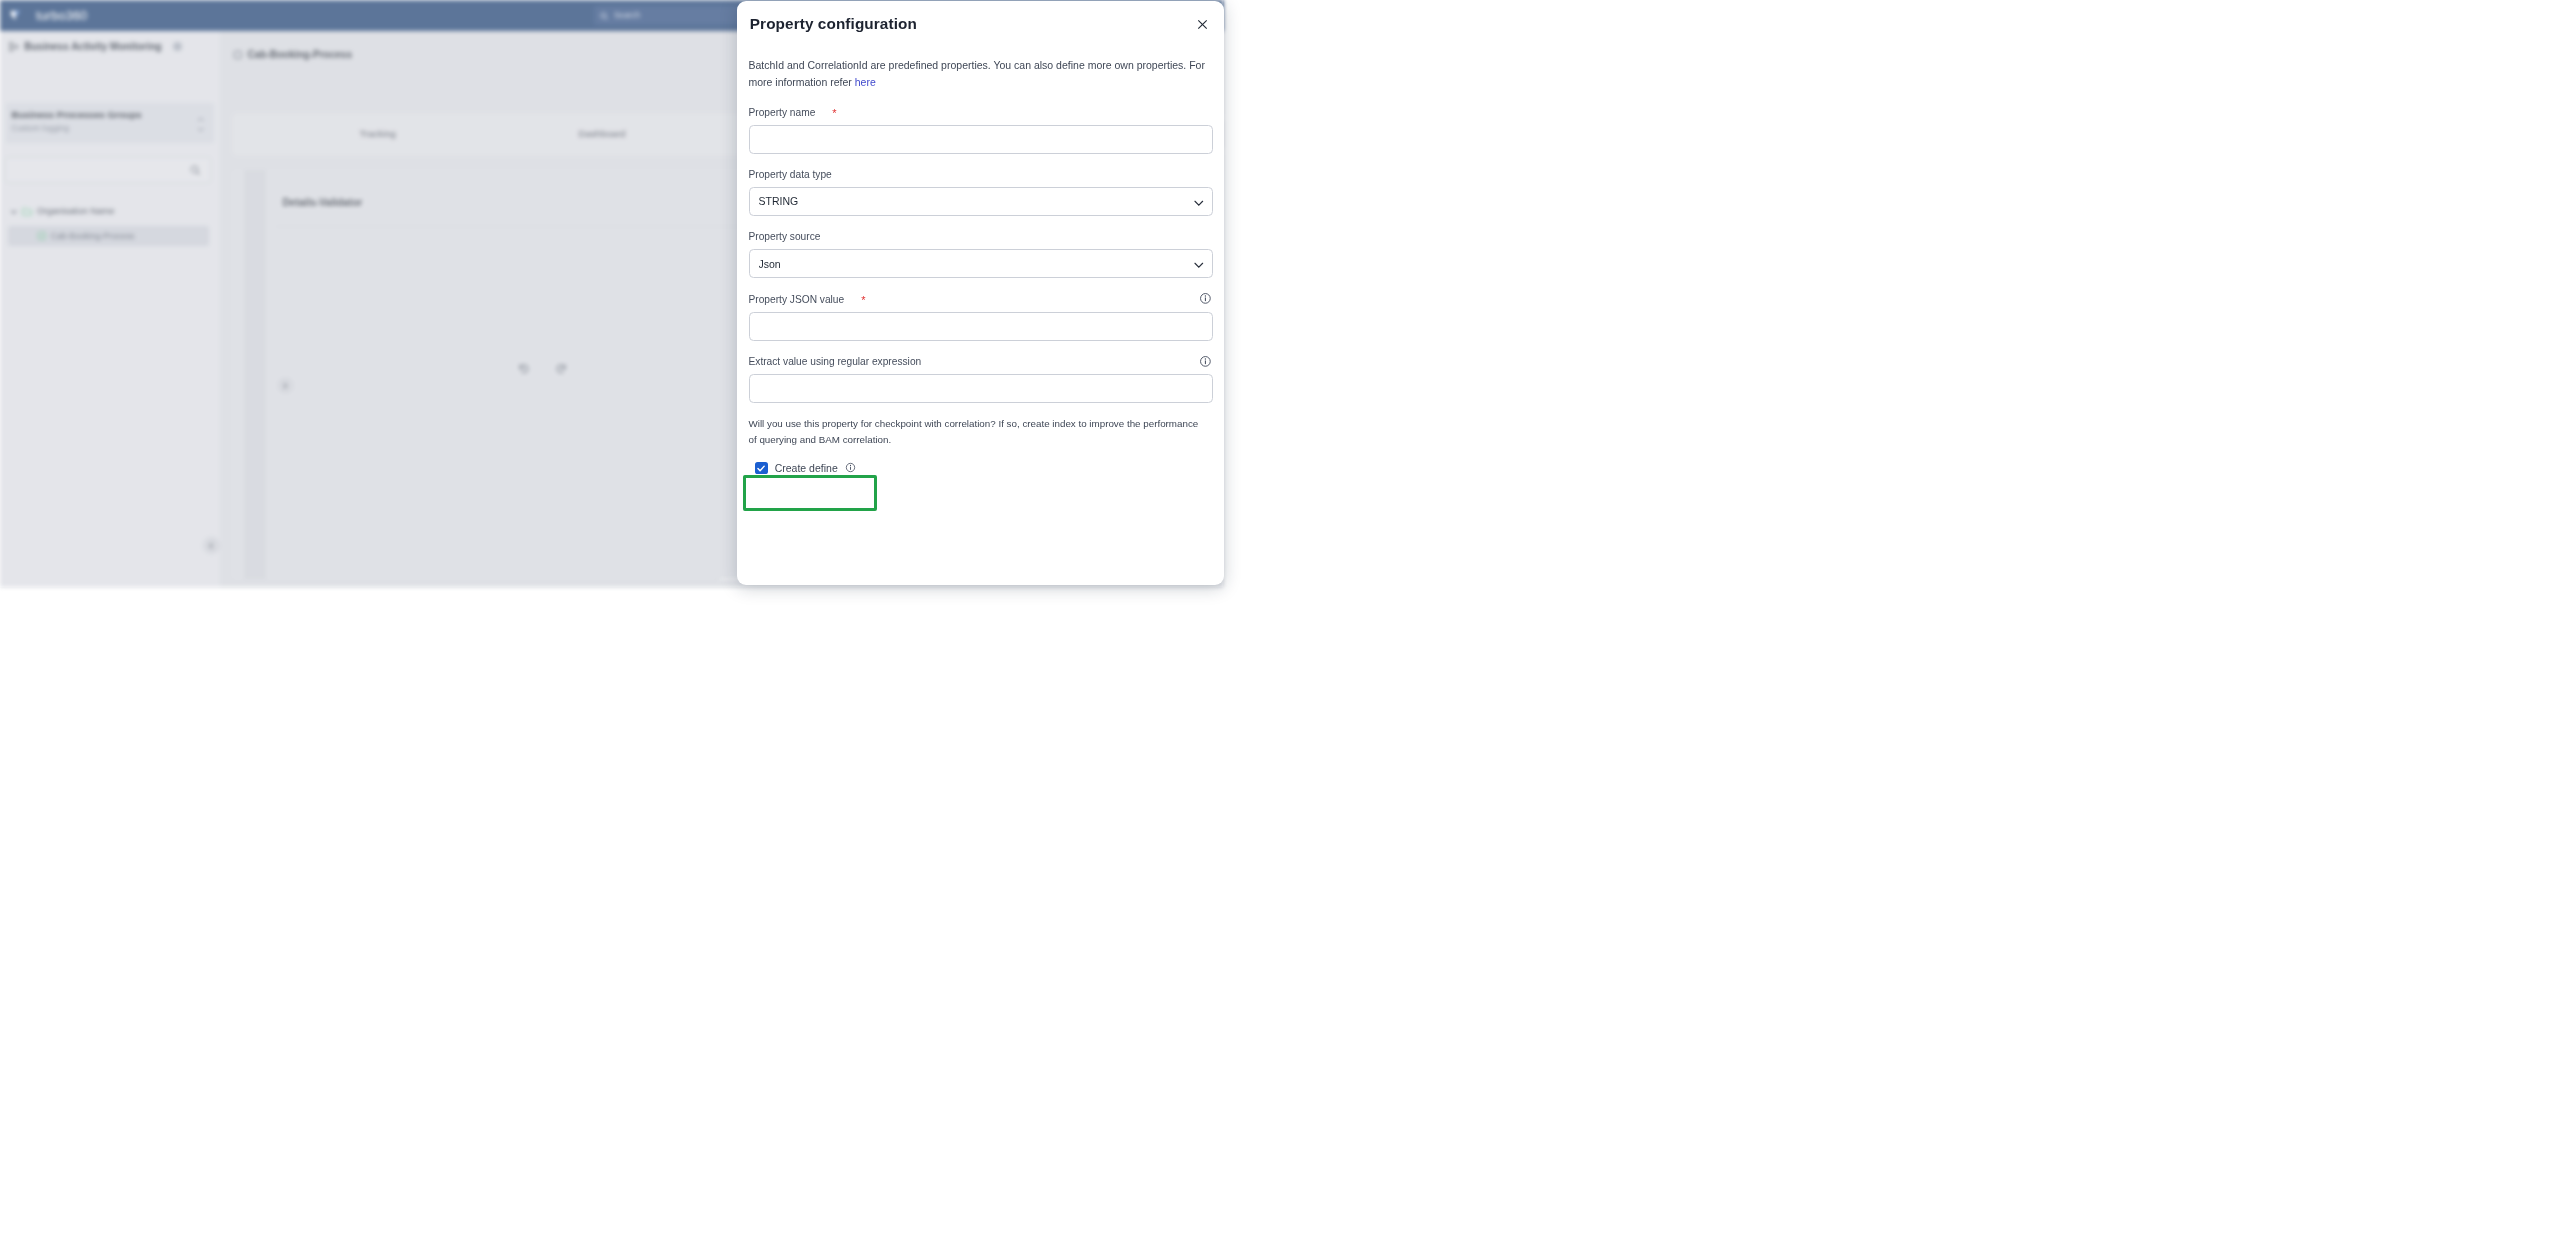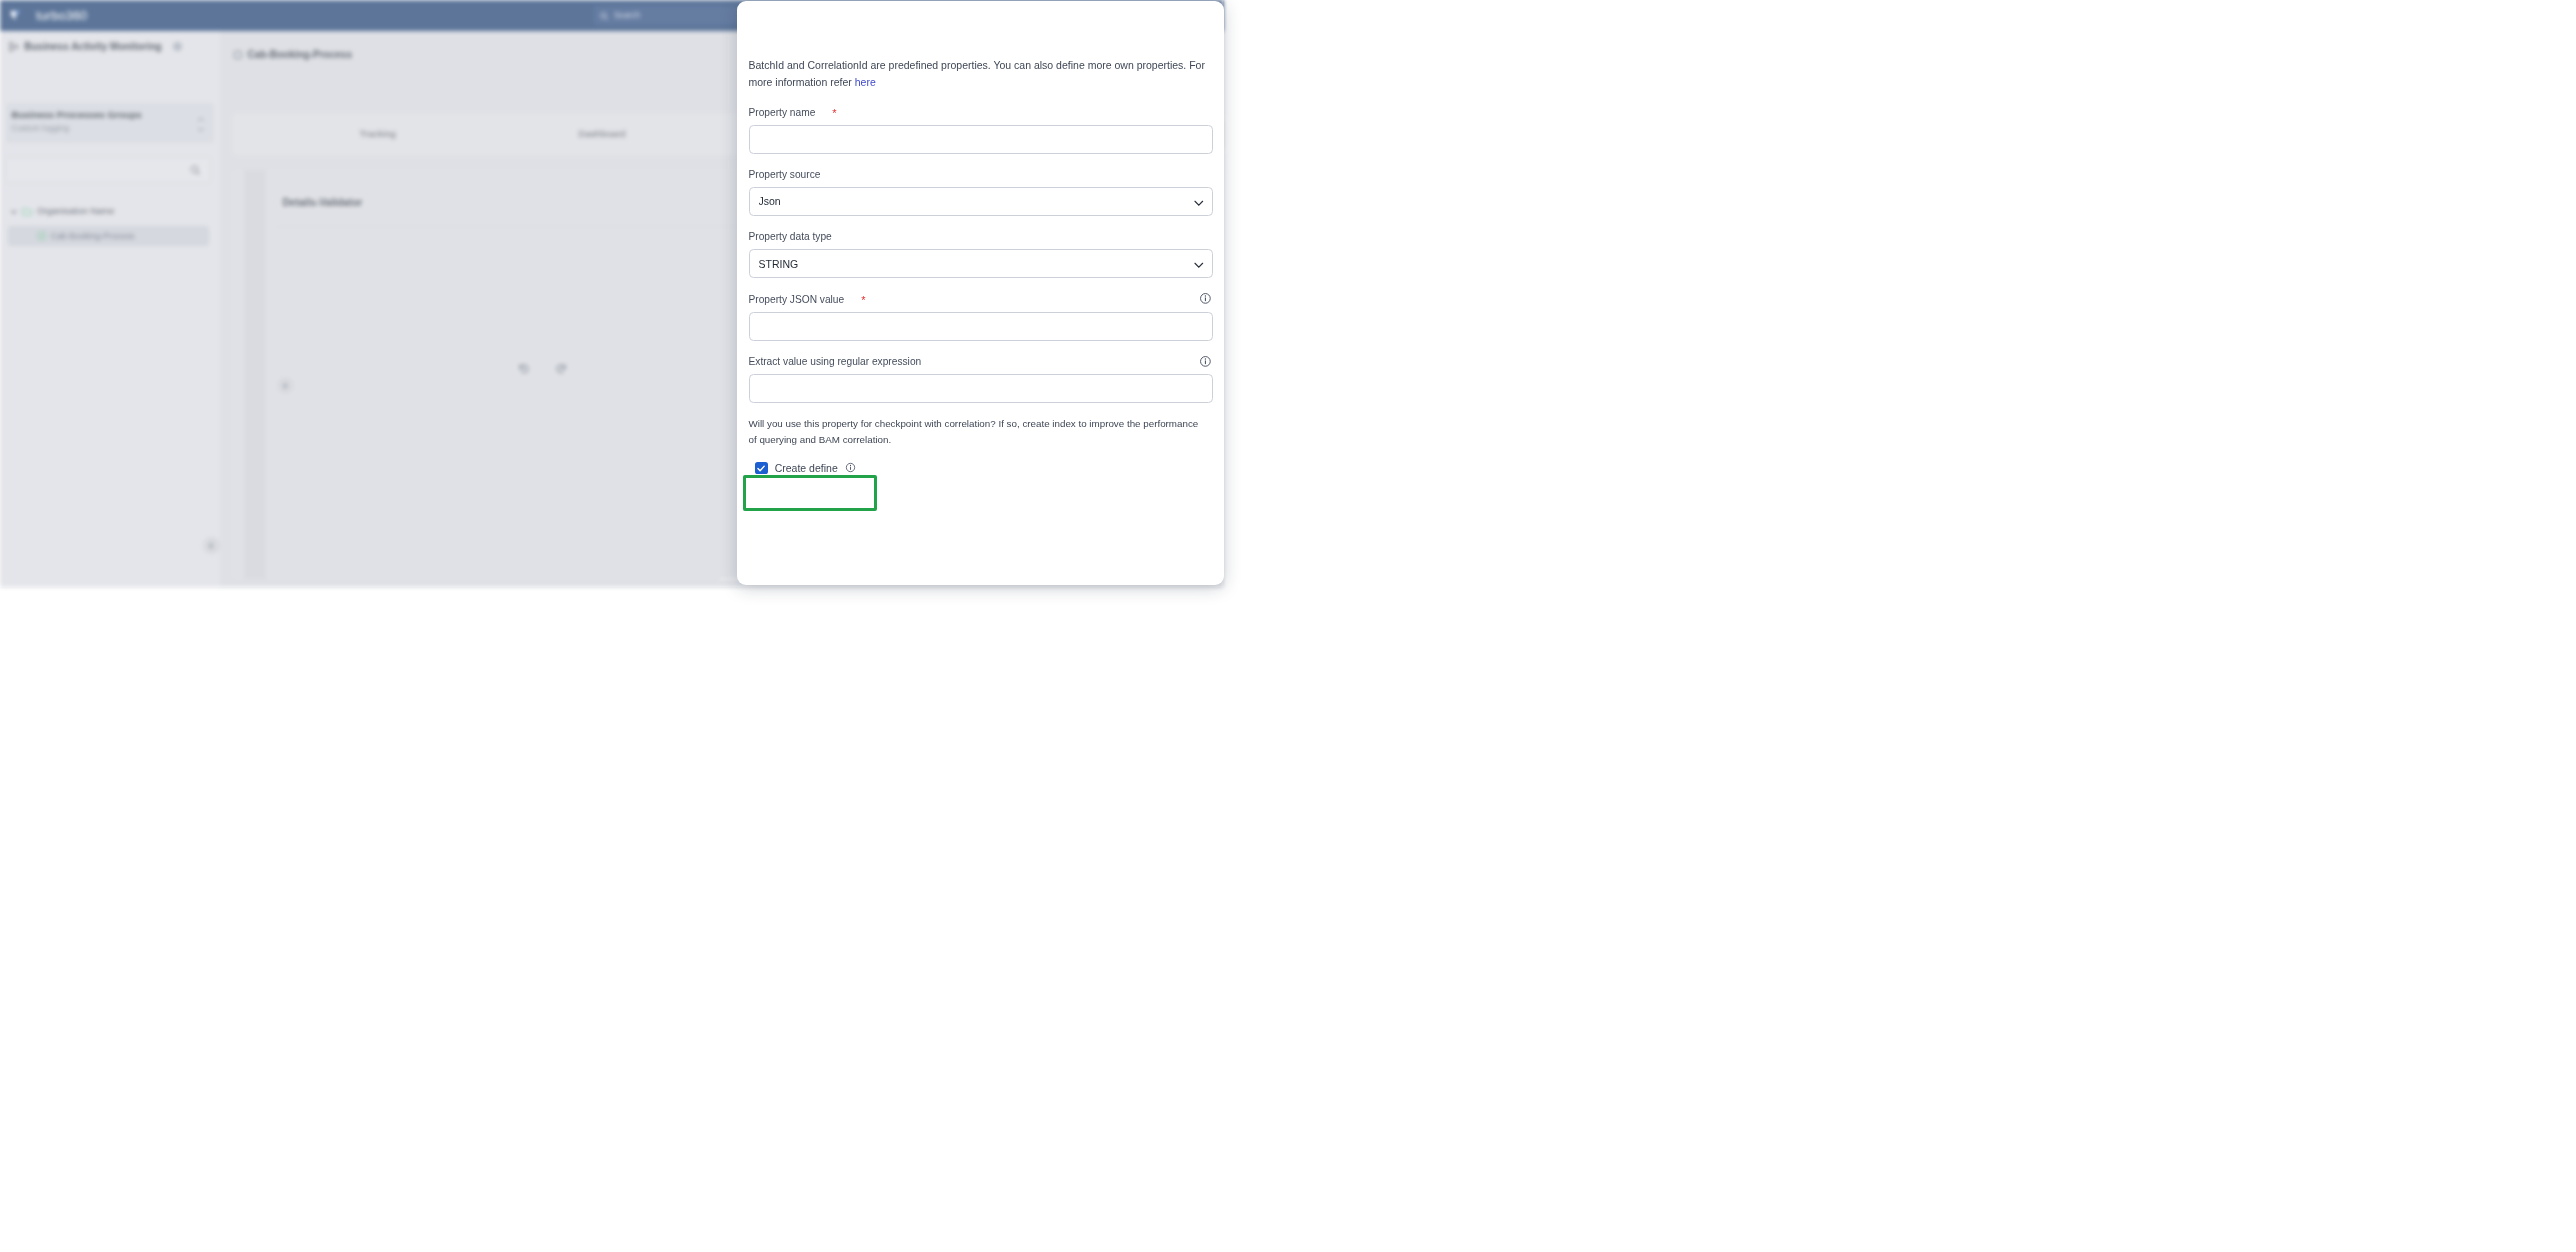--- a/index.html
+++ b/index.html
@@ -411,32 +411,58 @@
             <path d="M7 2 L3 6 L7 10" fill="none" stroke="#4b5260" stroke-width="1.8"></path>
           </svg>
       </div>
     </div>
   </div>
 
   <div id="dimmer"></div>
 
   <div id="modal">
 
+    <div class="modal-header">
+      <div class="modal-title">Property configuration</div>
+      <div class="modal-close">
+        <svg width="11" height="11" viewBox="0 0 17 17">
+            <line x1="2" y1="2" x2="15" y2="15" stroke="#1f2733" stroke-width="1.7"></line>
+            <line x1="15" y1="2" x2="2" y2="15" stroke="#1f2733" stroke-width="1.7"></line>
+          </svg>
+      </div>
+    </div>
 
     <div class="modal-body">
 
       <p class="intro"><span>BatchId and CorrelationId are predefined properties. You can also define more own properties. For more information refer </span><a href="#">here</a></p>
 
       
       <div class="field">
         <div class="flabel">
           <span>Property name</span>
           <span class="req">*</span>
         </div>
         <input class="finput" type="text" value="" style="">
+      </div>
+
+      
+      <div class="field">
+        <div class="flabel">
+          <span>Property data type</span>
+        </div>
+        <div class="fselect-wrap">
+          <select class="fselect">
+            <option>STRING</option>
+          </select>
+          <span class="fselect-chev">
+            <svg width="9.6" height="6.4" viewBox="0 0 15 10">
+                <path d="M1.5 2 L7.5 8 L13.5 2" fill="none" stroke="#2a313d" stroke-width="1.8" stroke-linecap="round"></path>
+              </svg>
+          </span>
+        </div>
       </div>
 
       
       <div class="field">
         <div class="flabel">
           <span>Property source</span>
         </div>
         <div class="fselect-wrap">
           <select class="fselect">
             <option>Json</option>
@@ -445,37 +471,20 @@
             <svg width="9.6" height="6.4" viewBox="0 0 15 10">
                 <path d="M1.5 2 L7.5 8 L13.5 2" fill="none" stroke="#2a313d" stroke-width="1.8" stroke-linecap="round"></path>
               </svg>
           </span>
         </div>
       </div>
 
       
       <div class="field">
         <div class="flabel">
-          <span>Property data type</span>
-        </div>
-        <div class="fselect-wrap">
-          <select class="fselect">
-            <option>STRING</option>
-          </select>
-          <span class="fselect-chev">
-            <svg width="9.6" height="6.4" viewBox="0 0 15 10">
-                <path d="M1.5 2 L7.5 8 L13.5 2" fill="none" stroke="#2a313d" stroke-width="1.8" stroke-linecap="round"></path>
-              </svg>
-          </span>
-        </div>
-      </div>
-
-      
-      <div class="field">
-        <div class="flabel">
           <span>Property JSON value</span>
           <span class="req">*</span>
         </div>
         <span class="info-ic">
           <svg width="12.8" height="12.8" viewBox="0 0 20 20">
               <circle cx="10" cy="10" r="7.6" fill="none" stroke="#40485a" stroke-width="1.4"></circle>
               <circle cx="10" cy="6.2" r="1.05" fill="#40485a"></circle>
               <rect x="9.2" y="8.4" width="1.6" height="6" rx="0.7" fill="#40485a"></rect>
             </svg>
         </span>

